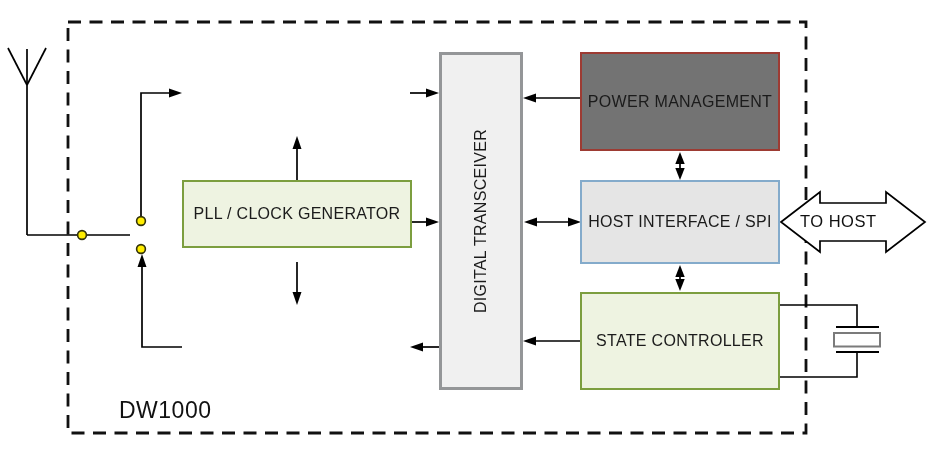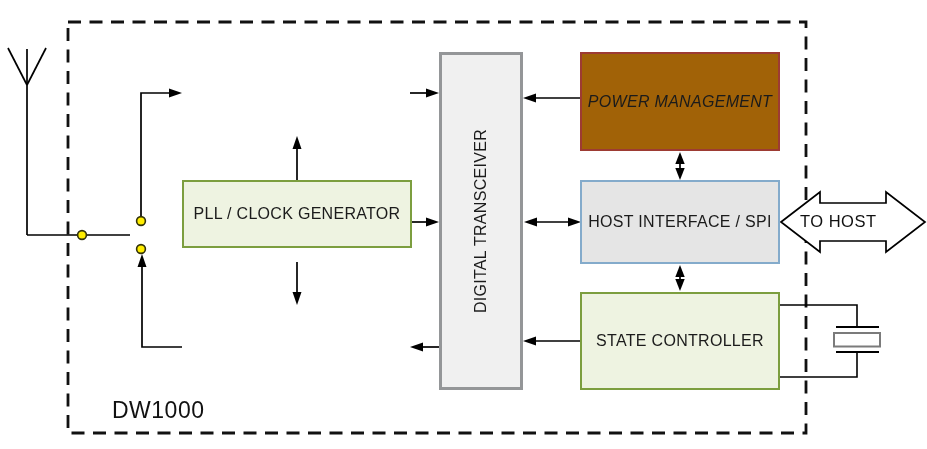--- a/index.html
+++ b/index.html
@@ -19,38 +19,38 @@
     align-items: center;
     justify-content: center;
     text-align: center;
     font-size: 16px;
     letter-spacing: 0.3px;
     color: #1b1b1b;
     border: 2px solid #000;
   }
   .block.lavender { background: #eceaf4; border-color: #9379b8; }
   .block.green    { background: #eef3e1; border-color: #7c9e3f; }
-  .block.red      { background: #a16207; border-color: #9d3b33; font-style: italic; }
+  .block.red      { background: #737373; border-color: #9d3b33; }
   .block.blue     { background: #e5e5e5; border-color: #84abcb; }
   .block.gray     { background: #f0f0f0; border-color: #949698; border-width: 3px; }
   .block.vertical span {
     writing-mode: vertical-rl;
     transform: rotate(180deg);
     white-space: nowrap;
   }
   #blk-analog-receiver    { left: 182px; top: 52px;  width: 228px; height: 84px; }
   #blk-pll                { left: 182px; top: 180px; width: 230px; height: 68px; }
   #blk-analog-transmitter { left: 182px; top: 305px; width: 228px; height: 85px; }
   #blk-digital-transceiver{ left: 439px; top: 52px;  width: 84px;  height: 338px; }
   #blk-power-management   { left: 580px; top: 52px;  width: 200px; height: 99px; }
   #blk-host-interface     { left: 580px; top: 180px; width: 200px; height: 84px; }
   #blk-state-controller   { left: 580px; top: 292px; width: 200px; height: 98px; }
   .chip-label {
     position: absolute;
-    left: 112px; top: 397px;
+    left: 119px; top: 397px;
     font-size: 23px;
     color: #111;
     letter-spacing: 0.5px;
   }
   .to-host-label {
     position: absolute;
     left: 800px; top: 212px;
     width: 107px;
     text-align: left;
     font-size: 16.5px;

